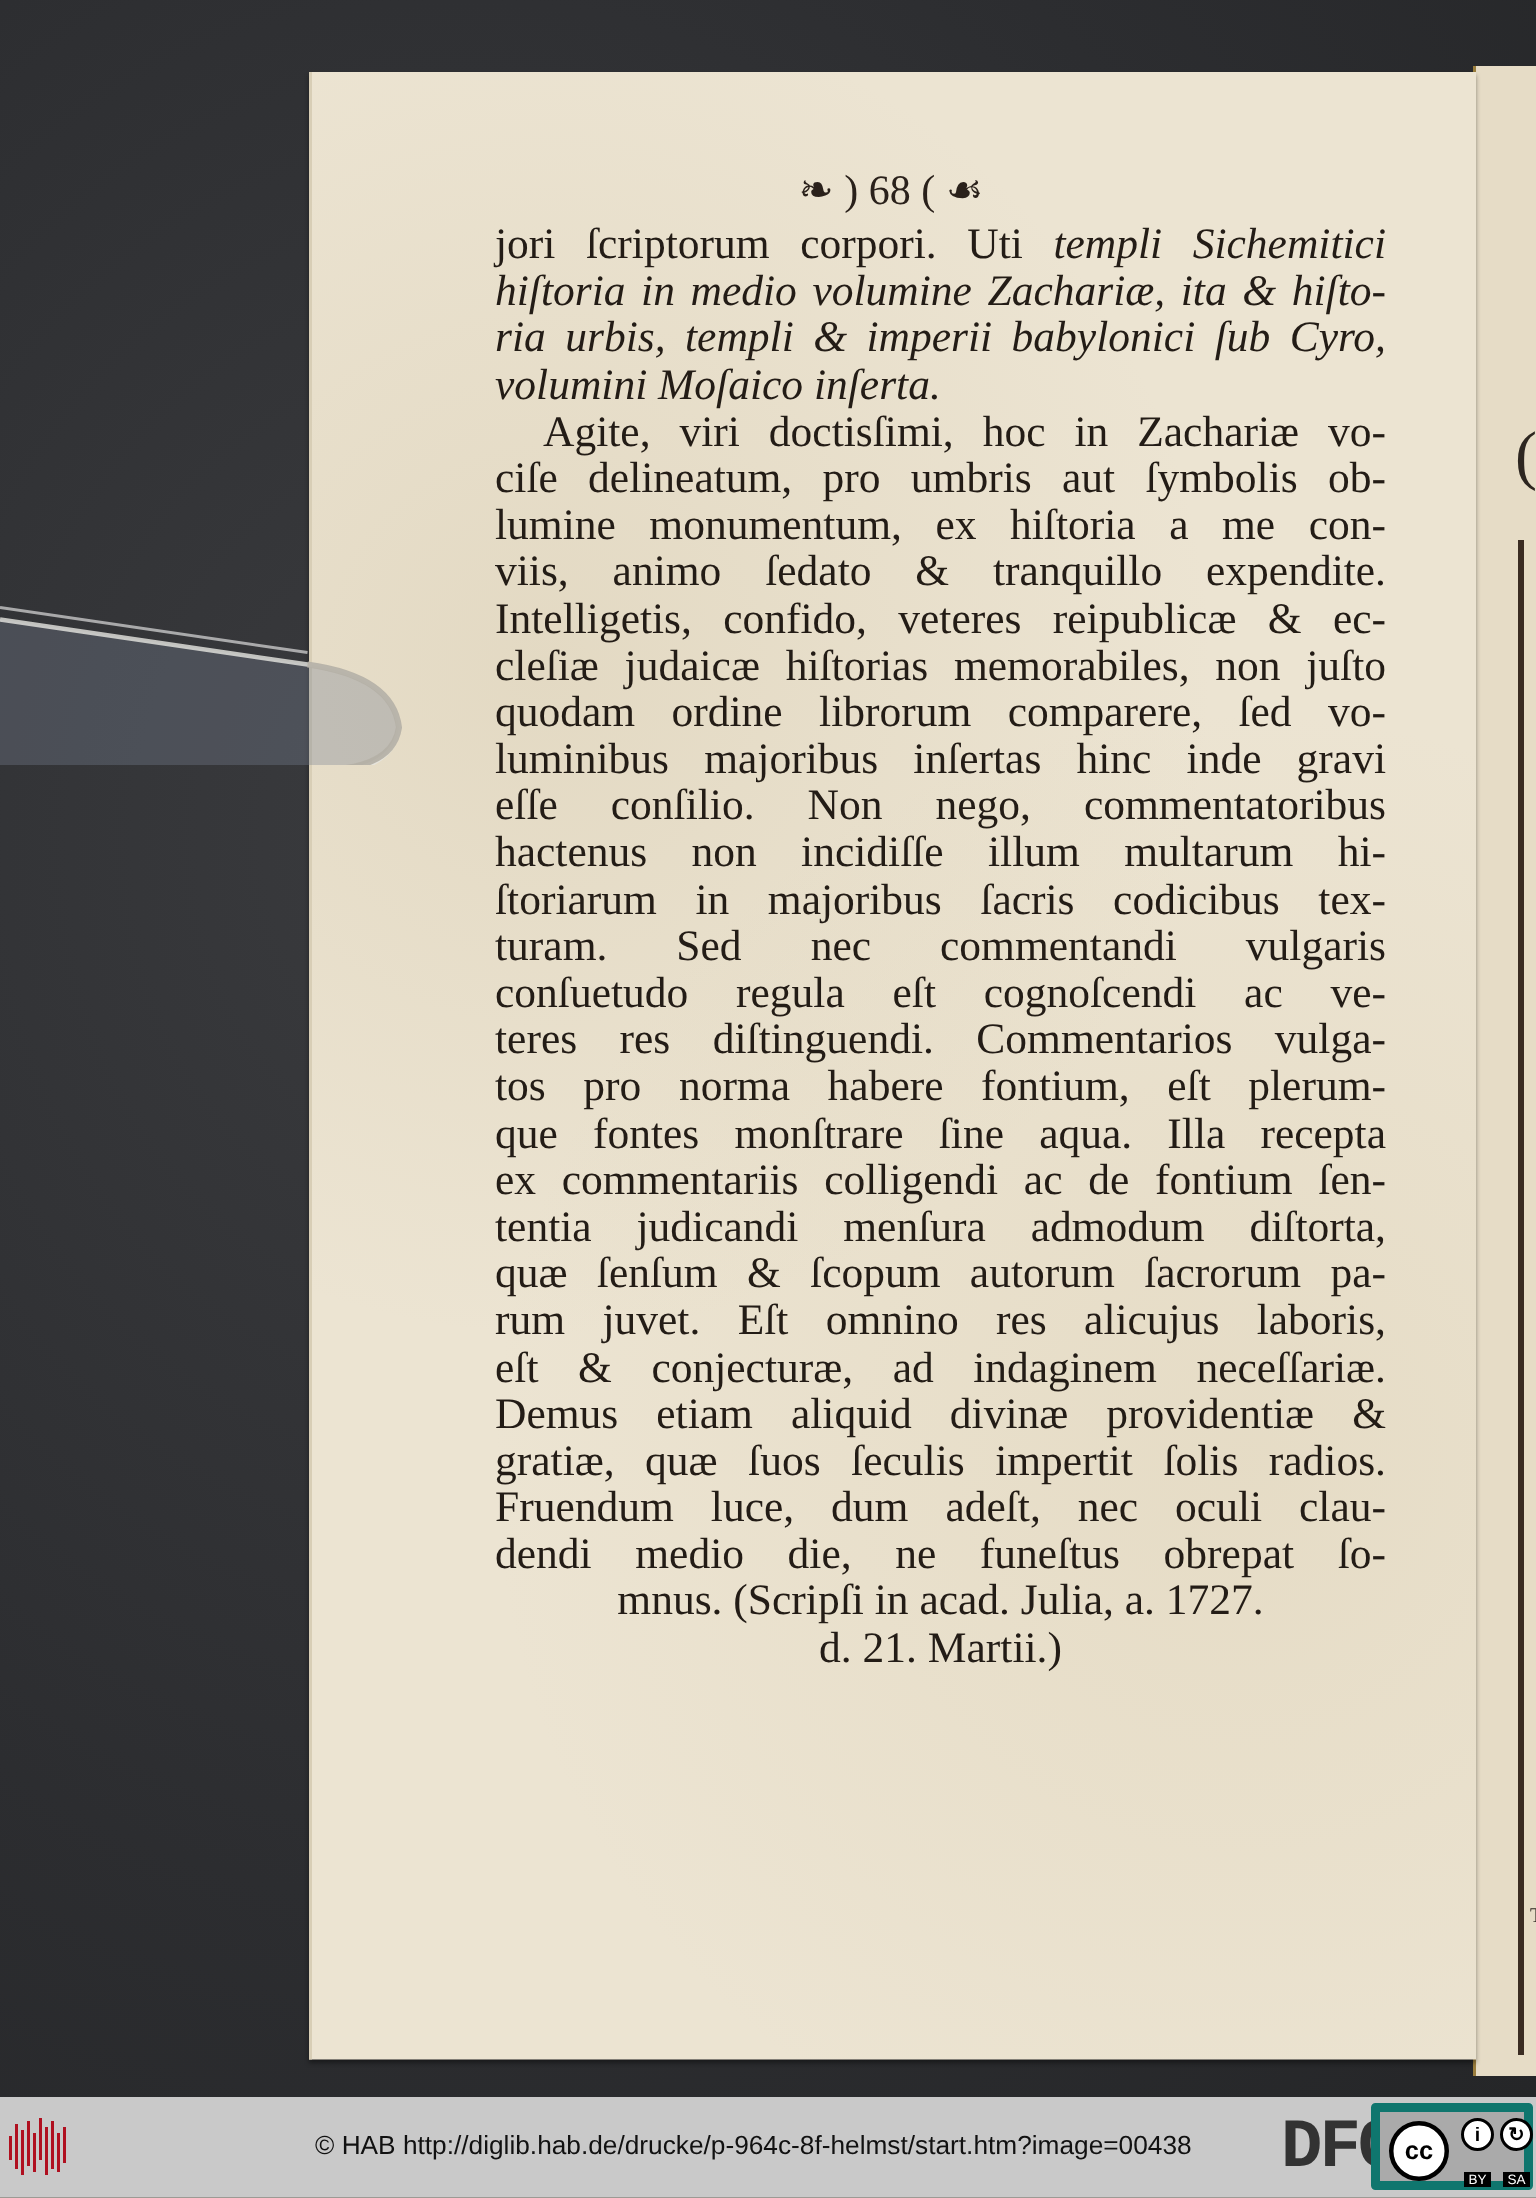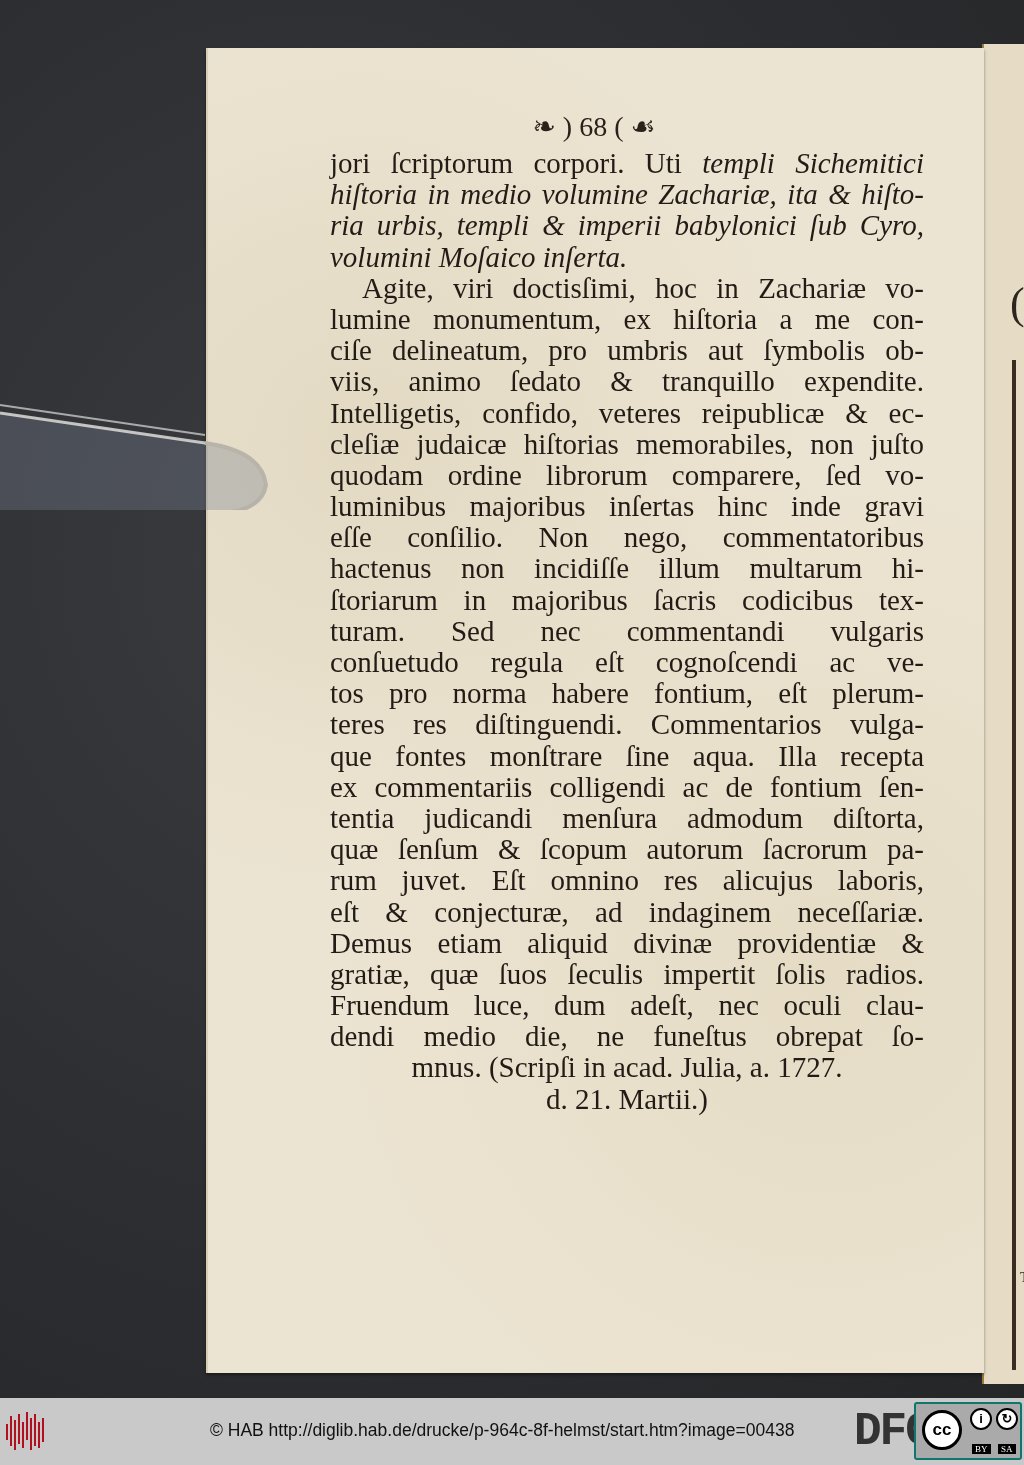--- a/index.html
+++ b/index.html
@@ -64,36 +64,36 @@
       position: absolute; left: 210px; top: 22px;
       font-family: "Liberation Sans", sans-serif; font-size: 17.5px; color: #111;
     }
     .dfg {
       position: absolute; left: 854px; top: 10px;
       font-family: Liberation Mono, monospace; font-weight: bold;
       font-size: 46px; color: #333; letter-spacing: -2px; line-height: 48px;
     }
     .cc-badge {
       position: absolute; left: 914px; top: 4px; width: 108px; height: 58px;
-      background: #aaa; border: 2px solid #0f766e; box-sizing: border-box; border-radius: 3px;
+      background: #aaa; border: 6px solid #0f766e; box-sizing: border-box; border-radius: 3px;
     }
     .cc-badge .cc {
       position: absolute; left: 6px; top: 6px; width: 40px; height: 40px; border-radius: 50%;
       background: #fff; border: 3px solid #000; box-sizing: border-box;
       font-family: "Liberation Sans", sans-serif; font-weight: bold; font-size: 17px;
       line-height: 34px; text-align: center; color: #000;
     }
     .cc-badge .ic {
       position: absolute; top: 4px; width: 22px; height: 22px; border-radius: 50%;
       background: #fff; border: 2px solid #000; box-sizing: border-box;
       font-family: "Liberation Sans", sans-serif; font-weight: bold; font-size: 13px;
       line-height: 18px; text-align: center;
     }
     .cc-badge .lbl {
-      position: absolute; top: 40px; font-family: Liberation Serif, serif;
+      position: absolute; top: 40px; font-family: Liberation Sans, sans-serif;
       font-size: 9px; color: #fff; background: #000; padding: 0 3px;
     }
   </style>
 </head>
 <body>
 
 <div class="background"></div>
 
 <div class="gutter"></div>
 <span class="next-paren">(</span>
@@ -109,34 +109,34 @@
 </svg>
 
 <div class="header">❧ ) 68 ( ☙</div>
 
 <div class="text-block">
   <span class="line"><span>jori ſcriptorum corpori.   Uti </span><i>templi Sichemitici</i></span>
   <span class="line italic">hiſtoria in medio volumine Zachariæ, ita &amp; hiſto-</span>
   <span class="line italic">ria urbis, templi &amp; imperii babylonici ſub Cyro,</span>
   <span class="line italic last">volumini Moſaico inſerta.</span>
   <span class="line indent">Agite, viri doctisſimi, hoc in Zachariæ vo-</span>
+  <span class="line">ciſe delineatum, pro umbris aut ſymbolis ob-</span>
   <span class="line">lumine monumentum, ex hiſtoria a me con-</span>
-  <span class="line">ciſe delineatum, pro umbris aut ſymbolis ob-</span>
   <span class="line">viis, animo ſedato &amp; tranquillo expendite.</span>
   <span class="line">Intelligetis, confido, veteres reipublicæ &amp; ec-</span>
   <span class="line">cleſiæ judaicæ hiſtorias memorabiles, non juſto</span>
   <span class="line">quodam ordine librorum comparere, ſed vo-</span>
   <span class="line">luminibus majoribus inſertas hinc inde gravi</span>
   <span class="line">eſſe conſilio.   Non nego, commentatoribus</span>
   <span class="line">hactenus non incidiſſe illum multarum hi-</span>
   <span class="line">ſtoriarum in majoribus ſacris codicibus tex-</span>
   <span class="line">turam.   Sed nec commentandi vulgaris</span>
   <span class="line">conſuetudo regula eſt cognoſcendi ac ve-</span>
+  <span class="line">teres res diſtinguendi. Commentarios vulga-</span>
   <span class="line">tos pro norma habere fontium, eſt plerum-</span>
-  <span class="line">teres res diſtinguendi. Commentarios vulga-</span>
   <span class="line">que fontes monſtrare ſine aqua.   Illa recepta</span>
   <span class="line">ex commentariis colligendi ac de fontium ſen-</span>
   <span class="line">tentia judicandi menſura admodum diſtorta,</span>
   <span class="line">quæ ſenſum &amp; ſcopum autorum ſacrorum pa-</span>
   <span class="line">rum juvet.   Eſt omnino res alicujus laboris,</span>
   <span class="line">eſt &amp; conjecturæ, ad indaginem neceſſariæ.</span>
   <span class="line">Demus etiam aliquid divinæ providentiæ &amp;</span>
   <span class="line">gratiæ, quæ ſuos ſeculis impertit ſolis radios.</span>
   <span class="line">Fruendum luce, dum adeſt, nec oculi clau-</span>
   <span class="line">dendi medio die, ne funeſtus obrepat ſo-</span>

